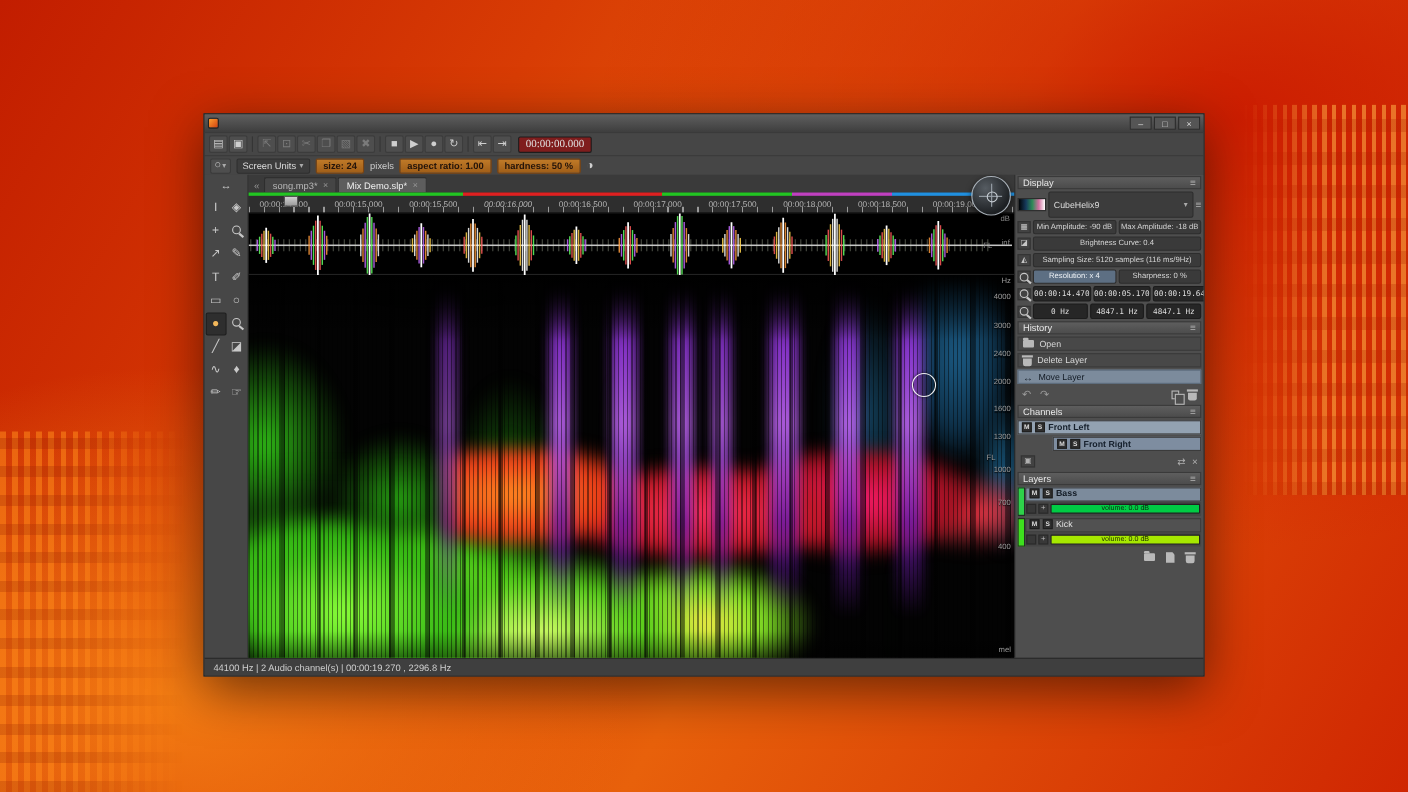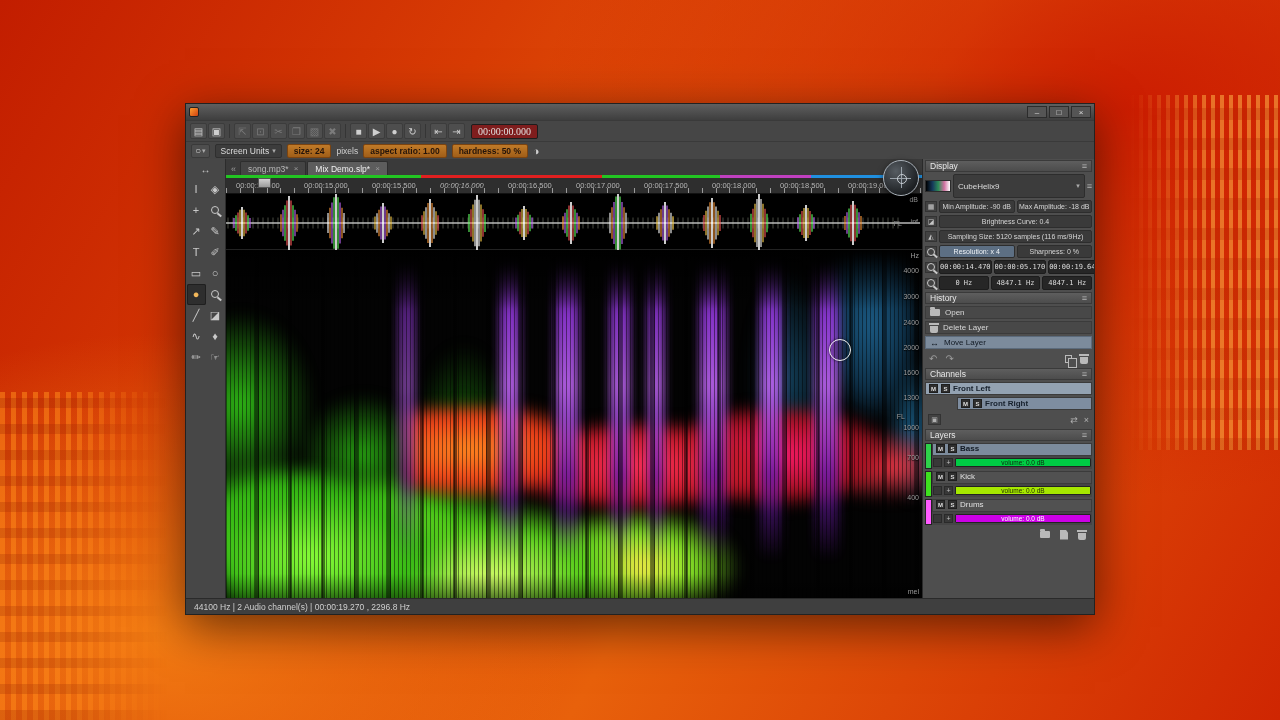--- a/index.html
+++ b/index.html
@@ -741,37 +741,20 @@
               <span class="lico"></span>
               <span class="lico">+</span>
               <div class="lbar" style="background: rgb(166, 232, 0);">
                 <span style="color: rgb(31, 42, 0);">volume: 0.0 dB</span>
               </div>
             </div>
           </div>
         </div>
 
 
-        <div class="lrow">
-          <div class="lstrip" style="background: rgb(255, 90, 255);"></div>
-          <div class="lbody">
-            <div class="lhead">
-              <span class="ms">M</span>
-              <span class="ms">S</span>
-              <span>Drums</span>
-            </div>
-            <div class="lsub">
-              <span class="lico"></span>
-              <span class="lico">+</span>
-              <div class="lbar" style="background: rgb(204, 0, 230);">
-                <span style="color: rgb(255, 255, 255);">volume: 0.0 dB</span>
-              </div>
-            </div>
-          </div>
-        </div>
 
 
       </div>
 
       <div class="lfoot">
         <span class="fldi"></span>
         <span class="pagi"></span>
         <span class="trsi"></span>
       </div>
 

